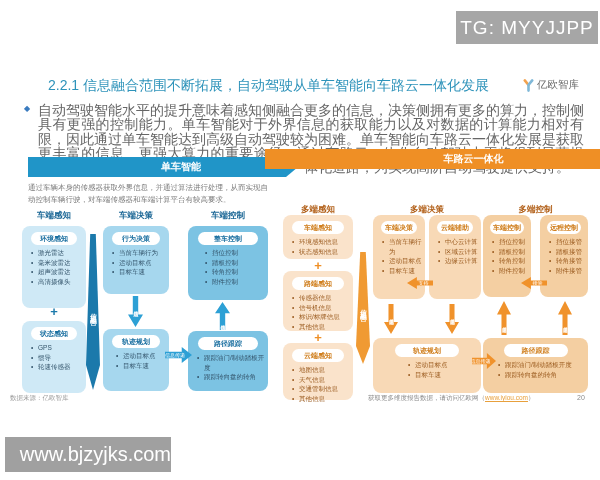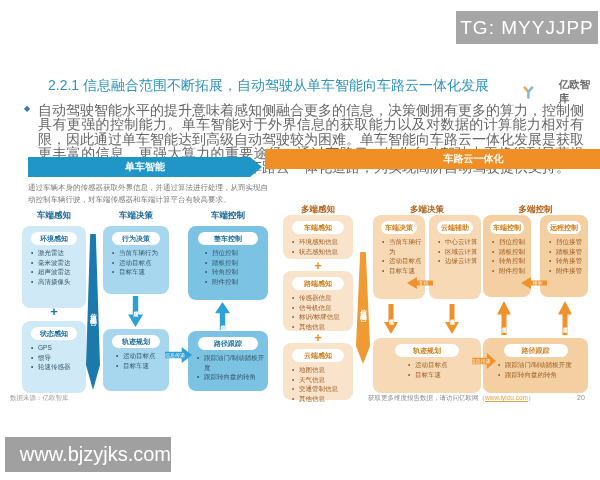--- a/index.html
+++ b/index.html
@@ -8,31 +8,31 @@
 
   
   .wm-top{position:absolute;left:456px;top:11px;width:142px;height:33px;background:#a6a6a6;
           color:#fff;font-size:19px;line-height:33px;text-align:center;letter-spacing:1px;}
   .wm-bottom{position:absolute;left:5px;top:437px;width:166px;height:35px;background:#a0a0a0;
           color:#fff;font-size:20px;line-height:35px;text-align:right;}
 
   
   .title{position:absolute;left:48px;top:77px;font-size:14px;font-weight:normal;color:#2e93ba;}
   .logo{position:absolute;left:522px;top:78px;display:flex;align-items:center;gap:2px;}
-  .logo span{font-size:10.5px;font-weight:bold;color:#6b6b6b;margin-left:22px;}
+  .logo span{font-size:10.5px;font-weight:normal;color:#6b6b6b;}
 
   
   .intro-bullet{position:absolute;left:24px;top:104px;font-size:8px;color:#3a7bbf;}
   .intro{position:absolute;left:38px;top:103px;width:546px;font-size:14px;line-height:14.3px;
          color:#666;text-align:justify;}
 
   
   .banner{position:absolute;height:20px;line-height:20px;color:#fff;font-weight:bold;font-size:10px;
           text-align:center;clip-path:polygon(0 0,calc(100% - 12px) 0,100% 50%,calc(100% - 12px) 100%,0 100%);}
-  .banner.blue{background:#2095c8;}
+  .banner.blue{background:#2095c8;padding-left:36px;}
   .banner.orange{background:#ef8f25;}
 
   .panel-desc{position:absolute;font-size:7.5px;line-height:11.5px;color:#7a7a7a;text-align:justify;}
 
   .col-h{position:absolute;font-size:8.5px;font-weight:bold;text-align:center;}
   .col-h.blue{color:#1a6695;}
   .col-h.orange{color:#b26019;}
 
   
   .box{position:absolute;border-radius:8px;box-sizing:border-box;padding:3px 3px;}

